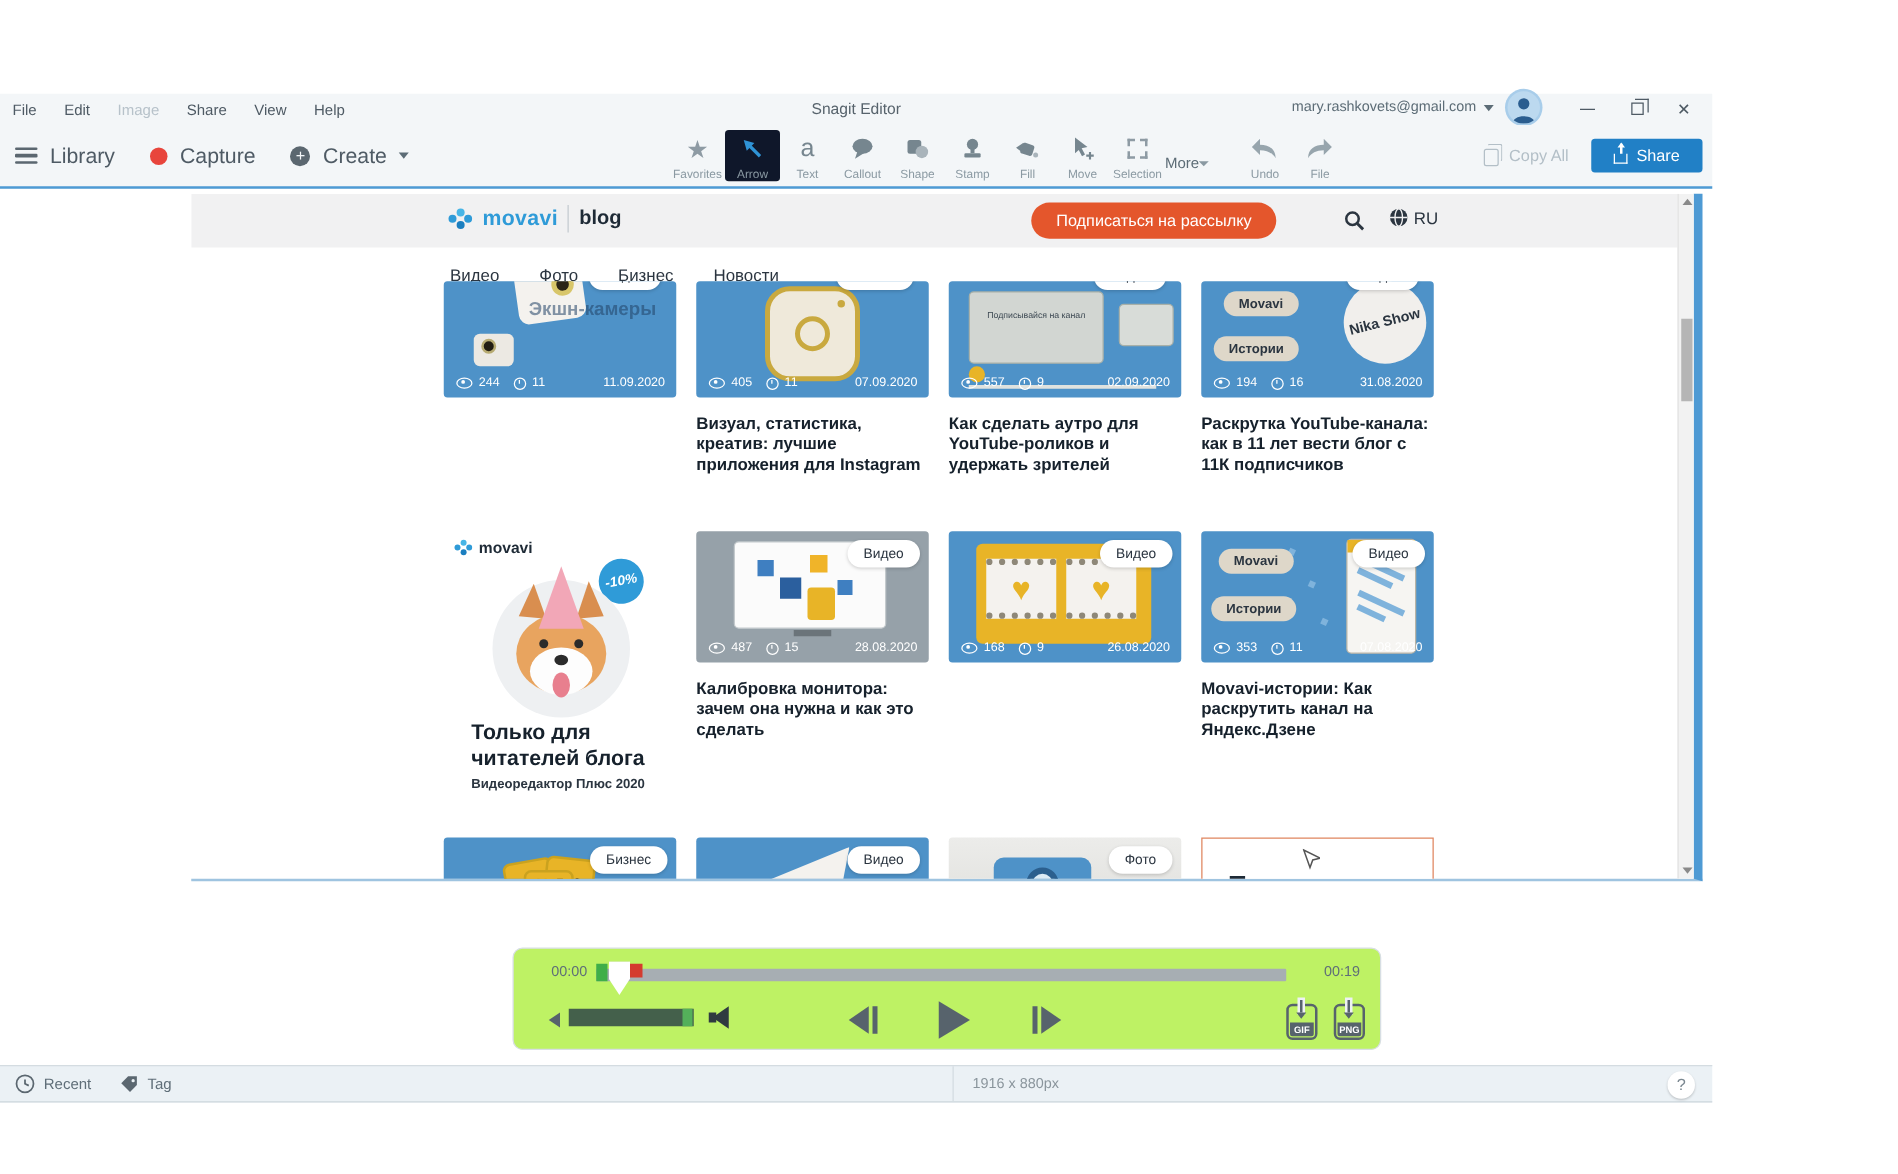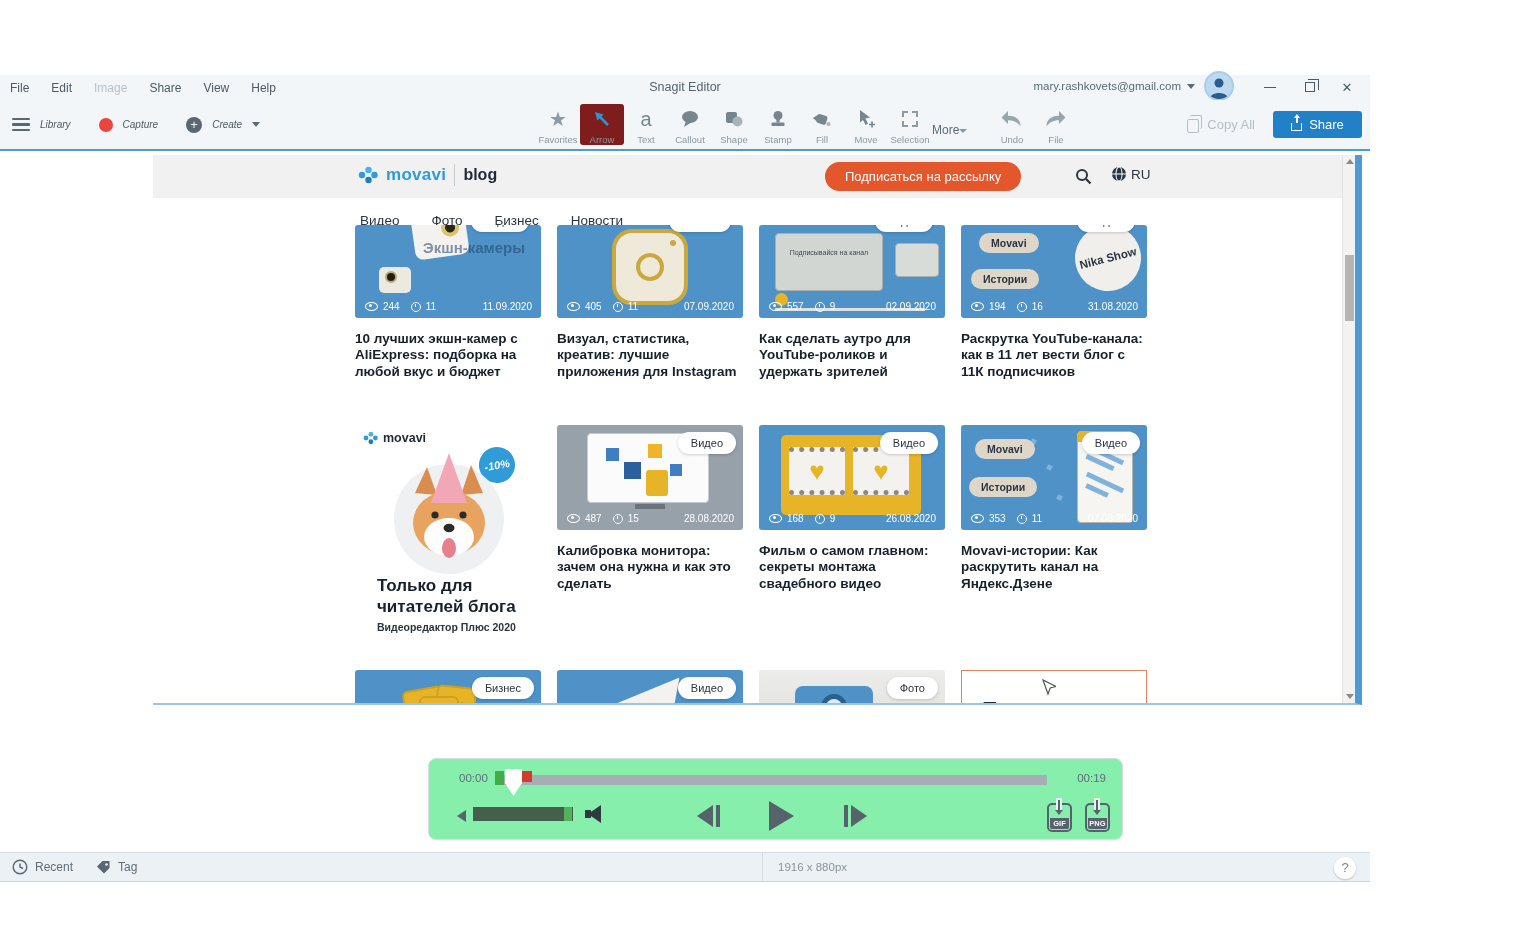--- a/index.html
+++ b/index.html
@@ -17,30 +17,30 @@
   .avatar { position:absolute; right:138px; top:-2px; width:26px; height:26px; border-radius:50%; background:#bcd9ef; box-shadow:0 0 0 2px #a8cdea; overflow:hidden; }
   .winbtn { position:absolute; top:2px; width:30px; height:20px; display:flex; align-items:center; justify-content:center; color:#4e5a64; font-size:13px; }
   .btn-min { right:85px; } .btn-max { right:45px; } .btn-close { right:8px; }
   .minbar { width:12px; border-top:1.5px solid #4e5a64; }
   .restore { width:10px; height:10px; border:1.3px solid #4e5a64; position:relative; background:#f3f6f8; }
   .restore::before { content:''; position:absolute; left:2px; top:-4px; width:10px; height:10px; border:1.3px solid #4e5a64; border-bottom:none; border-left:none; }
 
   
   .toolbar { position:absolute; left:0; top:100px; width:100%; height:51px; background:#f3f6f8; border-bottom:2px solid #4e9ad4; }
   .tb-left { position:absolute; left:12px; top:0; height:49px; display:flex; align-items:center; gap:10px; }
-  .tb-left .lbl { font-size:10px; color:#4e5a64;font-style:italic; }
+  .tb-left .lbl { font-size:17px; color:#4e5a64; }
   .hamburger { width:18px; display:flex; flex-direction:column; gap:3px; }
   .hamburger i { display:block; height:2.4px; background:#5b6770; border-radius:1px; }
   .cap-dot { width:14px; height:14px; border-radius:50%; background:#e8453c; margin-left:18px; }
   .create-plus { width:16px; height:16px; border-radius:50%; background:#5b6770; color:#f3f6f8; font-size:13px; line-height:15px; text-align:center; margin-left:18px; }
   .tools { position:absolute; left:536px; top:4px; display:flex; }
   .tool { width:44px; display:flex; flex-direction:column; align-items:center; padding-top:3px; border-radius:3px;justify-content:space-between; }
   .tool .ic { height:24px; display:flex; align-items:center; justify-content:center; }
   .tool .tl { font-size:9.5px; color:#8a99a2; margin-top:3px; white-space:nowrap; }
-  .tool.sel { background:#7f1d1d; }
+  .tool.sel { background:#0f172a; }
   .ic-star::before { content:"★"; font-size:20px; color:#8e9ba4; }
   .ic-a::before { content:"a"; font-size:20px; color:#76868f; }
   .dashed-sq { width:16px; height:16px; border:2px dashed #8e9ba4; }
   .more-tool { width:42px; padding-top:10px; display:flex; flex-direction:row; align-items:center; }
   .more-tool .tl2 { font-size:12px; color:#5c6c76; }
   .more-caret { width:0; height:0; border-left:4px solid transparent; border-right:4px solid transparent; border-top:4px solid #8a99a2; margin-top:2px; }
   .undoredo { position:absolute; left:990px; top:4px; display:flex; }
   .tb-right { position:absolute; right:8px; top:0; height:49px; display:flex; align-items:center; gap:18px; }
   .copyall { display:flex; align-items:center; gap:8px; color:#b3bfc7; font-size:13px; }
   .copy-ic { width:12px; height:14px; border:1.6px solid #b3bfc7; border-radius:2px; position:relative; margin-top:3px; }
@@ -132,21 +132,21 @@
   .promo-sub { position:absolute; left:22px; top:196px; font-size:10.5px; font-weight:bold; color:#2b3540; }
 
   
   .page-scroll { position:absolute; right:0; top:0; width:13px; height:100%; background:#f2f2f2; border-left:1px solid #e2e2e2; }
   .ps-thumb { position:absolute; left:2px; top:100px; width:9px; height:66px; background:#b5b5b5; }
   .ps-up, .ps-down { position:absolute; left:3px; width:0; height:0; border-left:4px solid transparent; border-right:4px solid transparent; }
   .ps-up { top:4px; border-bottom:5px solid #8a8a8a; }
   .ps-down { bottom:4px; border-top:5px solid #8a8a8a; }
 
   
-  .player { position:absolute; left:428px; top:605px; width:695px; height:82px; background:#86efac; border:1px solid #d7dee3; border-radius:8px; }
+  .player { position:absolute; left:410px; top:605px; width:695px; height:82px; background:#bef264; border:1px solid #d7dee3; border-radius:8px; }
   .time { position:absolute; top:13px; font-size:11.5px; color:#5f6e78; }
   .t-left { left:30px; } .t-right { right:16px;margin-left:39px; }
   .track { position:absolute; left:66px; top:16px; width:552px; height:10px; background:#a7aeb3; border-radius:1px; }
   .mark-green { position:absolute; left:66px; top:12px; width:9px; height:14px; background:#3fae49; }
   .playhead { position:absolute; left:76px; top:10px; width:17px; height:27px; background:#fff; clip-path:polygon(0 0,100% 0,100% 52%,50% 100%,0 52%); filter:drop-shadow(0 0 1px rgba(0,0,0,.45)); }
   .mark-red { position:absolute; left:93px; top:12px; width:10px; height:11px; background:#d43b2f; }
   .vol-min { position:absolute; left:28px; top:51px; width:0; height:0; border-top:6px solid transparent; border-bottom:6px solid transparent; border-right:9px solid #57636c; }
   .vol-bar { position:absolute; left:44px; top:48px; width:100px; height:14px; background:#44604b; }
   .vol-bar::after { content:''; position:absolute; right:1px; top:0; width:8px; height:14px; background:#54b05a; }
   .vol-max { position:absolute; left:150px; top:46px; width:22px; height:18px; }
@@ -389,21 +389,20 @@
             <div class="ov-txt">Экшн-камеры</div>
             <span class="pill">Видео</span>
             <div class="meta">
               <span class="eye"></span>
                 <span>244</span>
               <span class="clk"></span>
                 <span>11</span>
               <span class="date">11.09.2020</span>
             </div>
           </div>
-          <div class="card-title">10 лучших экшн-камер с AliExpress: подборка на любой вкус и бюджет</div>
         </div>
         <div class="card">
           <div class="thumb">
             <div class="insta">
                 <i></i>
                 <b></b>
               </div>
             <span class="pill">Бизнес</span>
             <div class="meta">
               <span class="eye"></span>
@@ -506,21 +505,20 @@
             </div>
             <span class="pill">Видео</span>
             <div class="meta">
               <span class="eye"></span>
                 <span>168</span>
               <span class="clk"></span>
                 <span>9</span>
               <span class="date">26.08.2020</span>
             </div>
           </div>
-          <div class="card-title">Фильм о самом главном: секреты монтажа свадебного видео</div>
         </div>
         <div class="card">
           <div class="thumb confetti">
             <i style="left:70px;top:14px;"></i>
               <i style="left:86px;top:40px;"></i>
               <i style="left:64px;top:60px;"></i>
               <i style="left:96px;top:70px;"></i>
             <span class="bubble" style="left:14px;top:14px;">Movavi</span>
             <span class="bubble" style="left:8px;top:52px;">Истории</span>
             <div class="phone">

